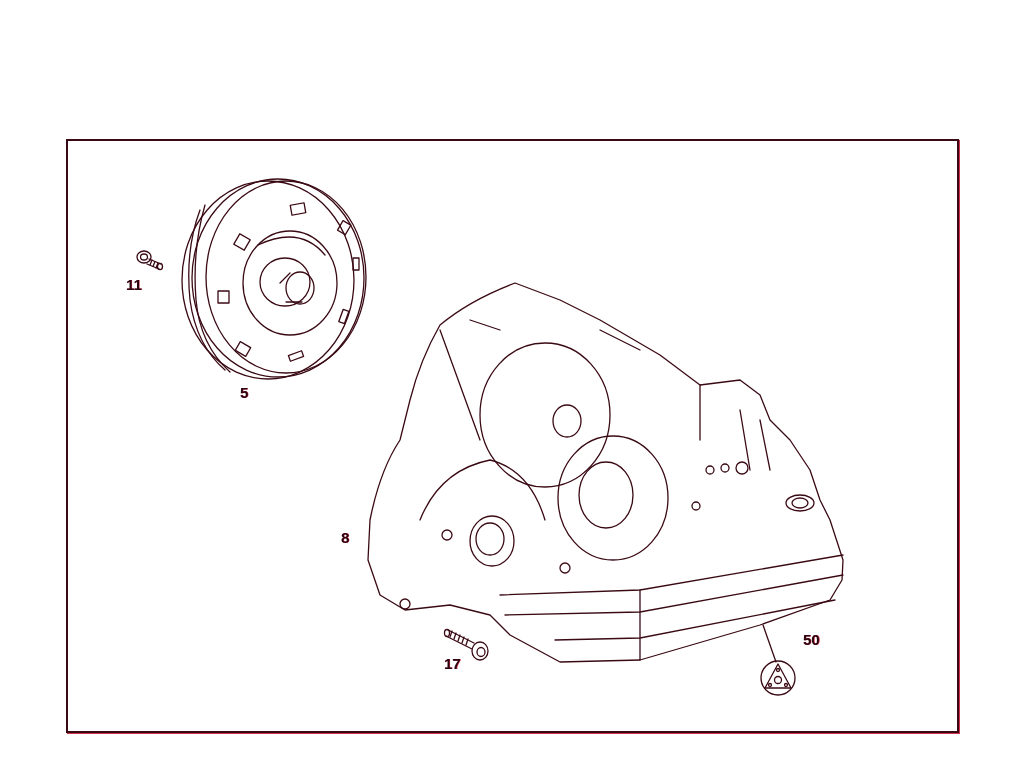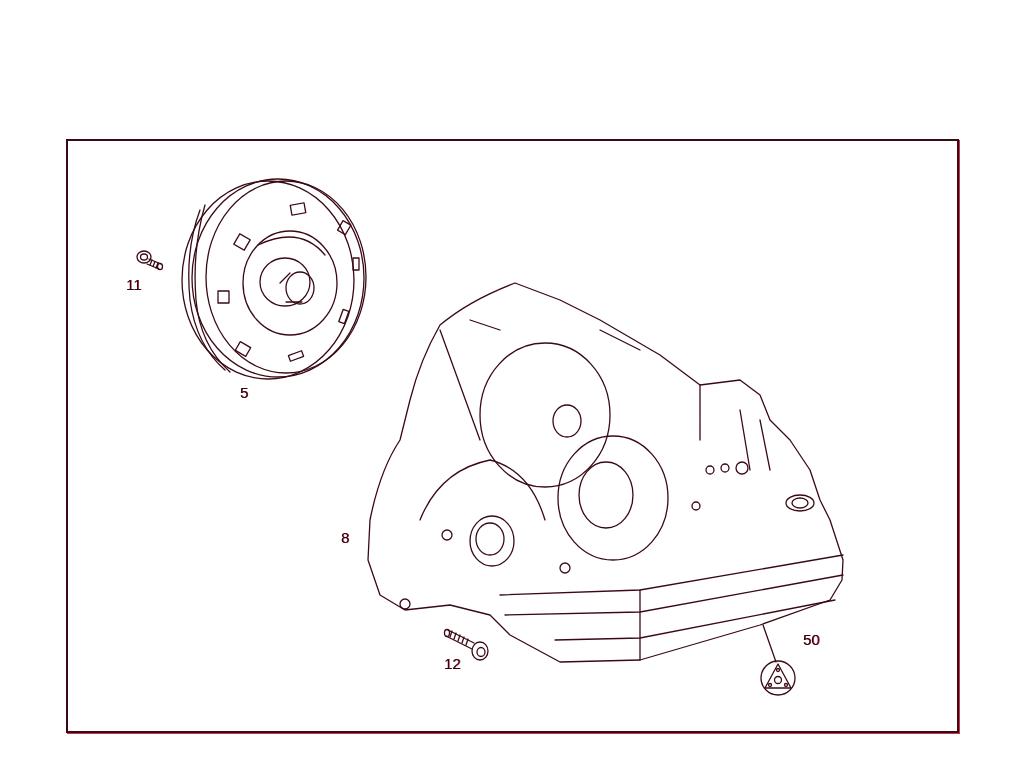--- a/index.html
+++ b/index.html
@@ -1,19 +1,19 @@
 <!DOCTYPE html>
 <html><head>
 <meta charset="utf-8">
 <style>
   html, body { margin:0; padding:0; background:#ffffff; }
   body { width:1024px; height:781px; position:relative; overflow:hidden; font-family:"Liberation Sans", sans-serif; }
   #frame { position:absolute; left:66px; top:139px; width:889px; height:590px; border:2px solid #3a0a14; box-shadow: 1px 1px 0 #d0304a; }
   svg#art { position:absolute; left:0; top:0; }
-  .lbl { position:absolute; font-size:15px; color:#2a0610; text-shadow: 0.6px 0 0 #d0304a; line-height:1; }
+  .lbl { position:absolute; font-size:15px; color:#2a0610; text-shadow: 0.6px 0 0 #d0304a; line-height:1;font-weight:bold; }
   .ln { fill:none; stroke:#3a0a14; stroke-width:1.3; stroke-linejoin:round; stroke-linecap:round; }
 </style>
 </head>
 <body>
 
 <div id="frame"></div>
 
 <svg id="art" width="1024" height="781" viewBox="0 0 1024 781">
 
   <g>
@@ -86,14 +86,14 @@
     <circle class="ln" cx="778" cy="680" r="3.5"></circle>
     <circle class="ln" cx="778" cy="670" r="1.5"></circle>
     <circle class="ln" cx="770" cy="685" r="1.5"></circle>
     <circle class="ln" cx="786" cy="685" r="1.5"></circle>
   </g>
 </svg>
 
 <div class="lbl" style="left:126px; top:277px;">11</div>
 <div class="lbl" style="left:240px; top:385px;">5</div>
 <div class="lbl" style="left:341px; top:530px;">8</div>
-<div class="lbl" style="left:444px; top:656px;">12</div>
+<div class="lbl" style="left:444px; top:656px;">17</div>
 <div class="lbl" style="left:803px; top:632px;">50</div>
 
 </body></html>

